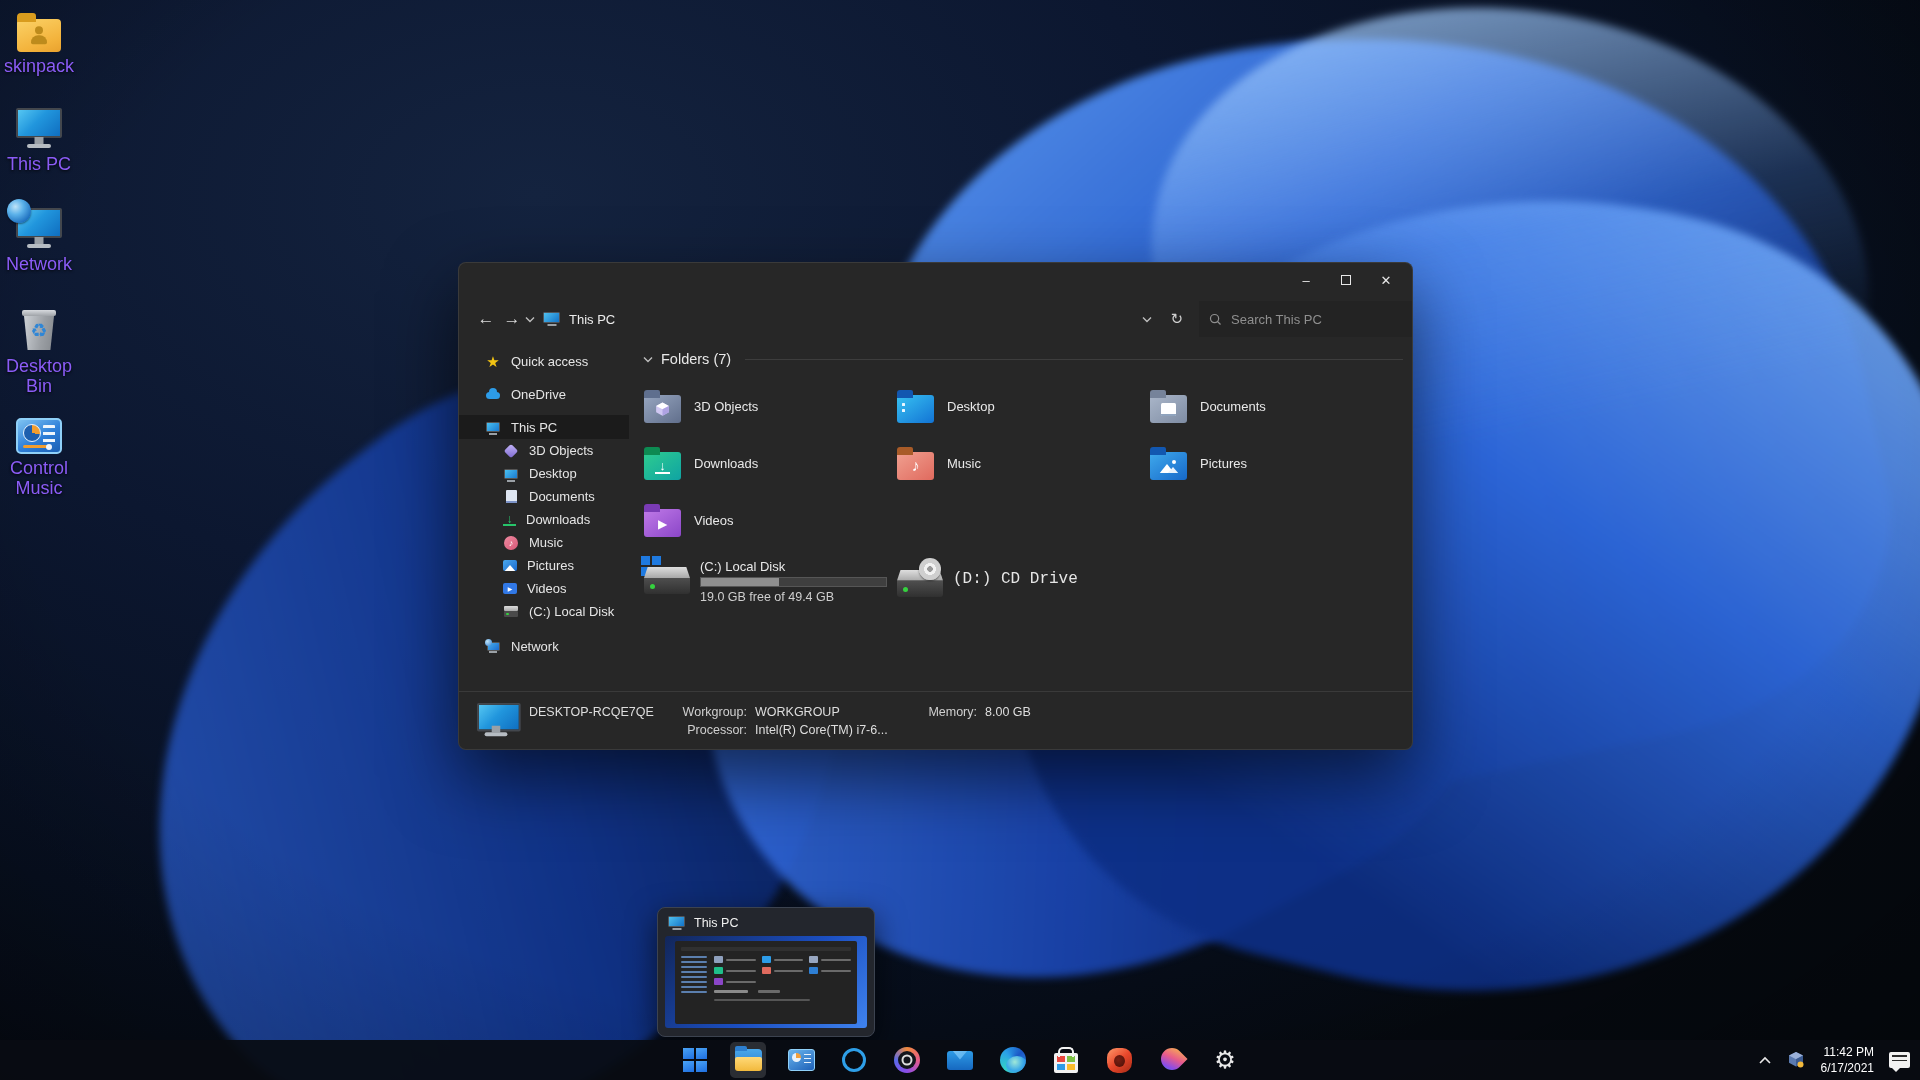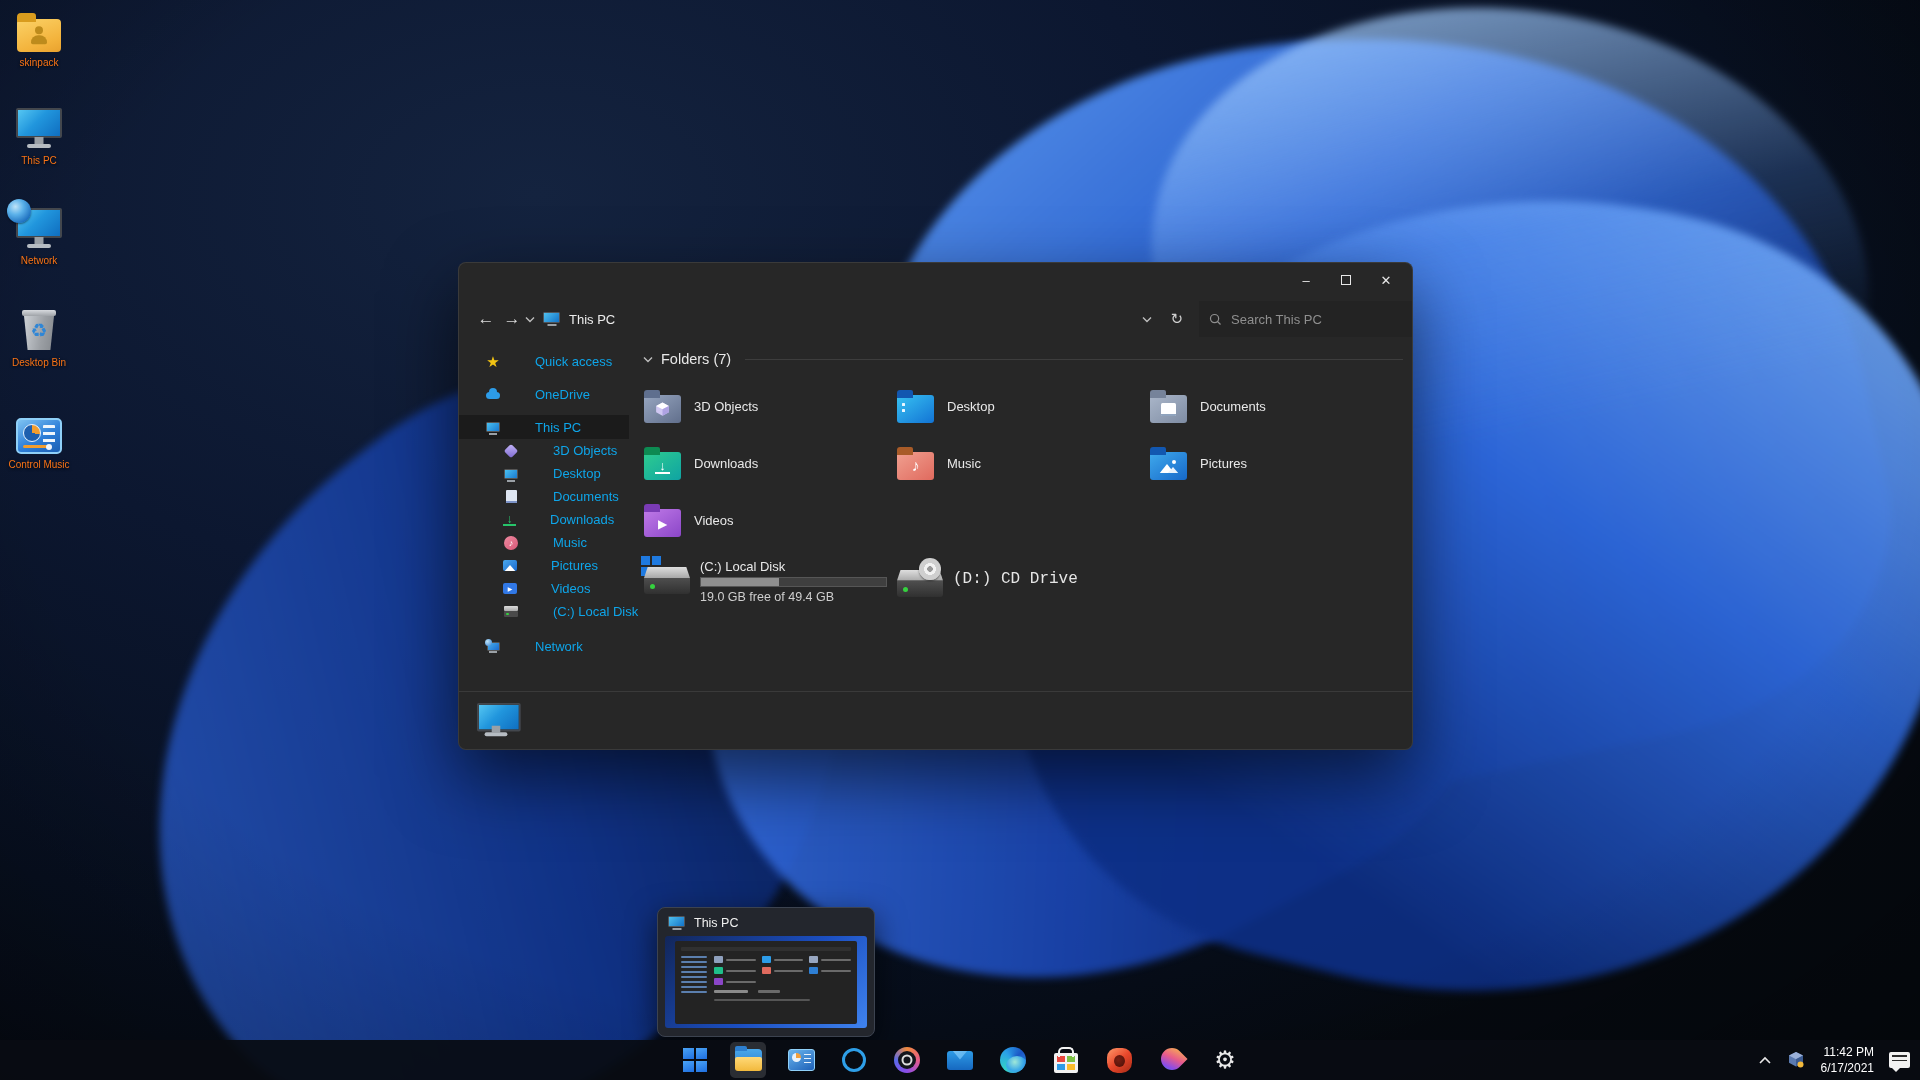--- a/index.html
+++ b/index.html
@@ -19,21 +19,21 @@
     background:linear-gradient(120deg,#3c77e8 0%,#1b48b8 50%,#0a1f60 100%); transform:rotate(-28deg); opacity:.88; }
   .p4 { left:110px; top:430px; width:780px; height:640px; border-radius:100% 65% 100% 70%;
     background:linear-gradient(115deg,#2e63d4 0%,#123a9e 55%,#081a4a 100%); transform:rotate(-38deg); opacity:.8; }
   .p5 { left:1150px; top:10px; width:720px; height:520px; border-radius:100% 100% 10% 100%;
     background:linear-gradient(160deg,rgba(170,210,255,.85),rgba(90,150,245,.25) 45%,transparent 72%); transform:rotate(8deg); }
   .vignette { position:absolute; inset:0;
     background: radial-gradient(1700px 1100px at 50% 40%, transparent 55%, rgba(0,0,0,.5) 100%); }
 
   
   .dicon { position:absolute; left:0; width:78px; display:flex; flex-direction:column; align-items:center; gap:5px; cursor:default; }
-  .dicon .lbl { color:#f97316; font-size:10px; text-shadow:0 1px 3px rgba(0,0,0,.9); text-align:center; line-height:1.1; }
+  .dicon .lbl { color:#8b5cf6; font-size:18px; text-shadow:0 1px 3px rgba(0,0,0,.9); text-align:center; line-height:1.1; }
   .ico-box { width:48px; height:44px; position:relative; display:flex; align-items:flex-end; justify-content:center; }
 
   .folder-lg { position:relative; width:44px; height:33px; border-radius:4px; }
   .folder-lg::before { content:""; position:absolute; top:-6px; left:0; width:19px; height:9px; border-radius:4px 3px 0 0; background:var(--tab); }
   .f-yellow { --tab:#d99c1e; background:linear-gradient(160deg,#fbd267 0%,#f3b33c 70%,#e9a22e 100%); }
   .person { position:absolute; left:50%; top:50%; transform:translate(-50%,-54%); width:20px; height:20px; }
   .person::before { content:""; position:absolute; left:6px; top:1px; width:8px; height:8px; border-radius:50%; background:#bd8b1c; }
   .person::after { content:""; position:absolute; left:2px; top:10px; width:16px; height:9px; border-radius:8px 8px 2px 2px; background:#bd8b1c; }
 
   .monitor { position:relative; width:48px; height:42px; }
@@ -78,21 +78,21 @@
   .searchbox input { background:transparent; border:none; outline:none; color:#cfcfcf; font-size:13px; width:160px;
     font-family:"Liberation Sans","DejaVu Sans",sans-serif; }
   .searchbox input::placeholder { color:#8f8f8f; }
 
   .win-body { display:flex; height:352px; }
   
   .sidebar { width:170px; flex:none; padding-top:8px; font-size:13px; }
   .srow { display:flex; align-items:center; gap:10px; height:24px; padding-left:26px; cursor:default; }
   .srow.child { padding-left:44px; height:23px; }
   .srow.sel { background:#1b1b1b; }
-  .srow .slbl { white-space:nowrap; color:#0ea5e9;margin-left:24px; }
+  .srow .slbl { white-space:nowrap; color:#e5e5e5; }
   .gap8 { height:9px; } .gap10 { height:11px; }
   .i { width:16px; height:16px; flex:none; display:flex; align-items:center; justify-content:center; position:relative; }
   .i-star::before { content:"★"; color:#f2c313; font-size:15px; line-height:1; }
   .i-cloud { }
   .i-cloud::before { content:""; position:absolute; left:1px; bottom:3px; width:14px; height:7px; border-radius:7px; background:#2d9ce8; }
   .i-cloud::after { content:""; position:absolute; left:4px; bottom:6px; width:8px; height:8px; border-radius:50%; background:#2d9ce8; }
   .i-pc .s { width:14px; height:10px; border-radius:1px; background:linear-gradient(135deg,#49c0f0,#1a7ad0); border:1px solid #555; }
   .i-pc::after { content:""; position:absolute; bottom:0; left:50%; transform:translateX(-50%); width:8px; height:2px; background:#9aa0a6; }
   .i-cube::before { content:""; width:10px; height:10px; transform:rotate(45deg); border-radius:2px;
     background:linear-gradient(135deg,#c3b4f8,#7e6ad0); }
@@ -506,20 +506,32 @@
         </div>
       </div>
     </div>
 
     <div class="statusbar">
       <div class="monitor">
           <div class="scr"></div>
           <div class="neck"></div>
           <div class="base"></div>
         </div>
+      <div class="sb-grid">
+        <span>DESKTOP-RCQE7QE</span>
+        <span class="r">Workgroup:</span>
+        <span>WORKGROUP</span>
+        <span class="r">Memory:</span>
+        <span>8.00 GB</span>
+        <span></span>
+        <span class="r">Processor:</span>
+        <span>Intel(R) Core(TM) i7-6...</span>
+        <span></span>
+          <span></span>
+      </div>
     </div>
   </div>
 
   <div class="preview">
     <div class="pv-head">
       <div class="mini-mon">
           <div class="s"></div>
         </div>
       <span class="pv-title">This PC</span>
     </div>

